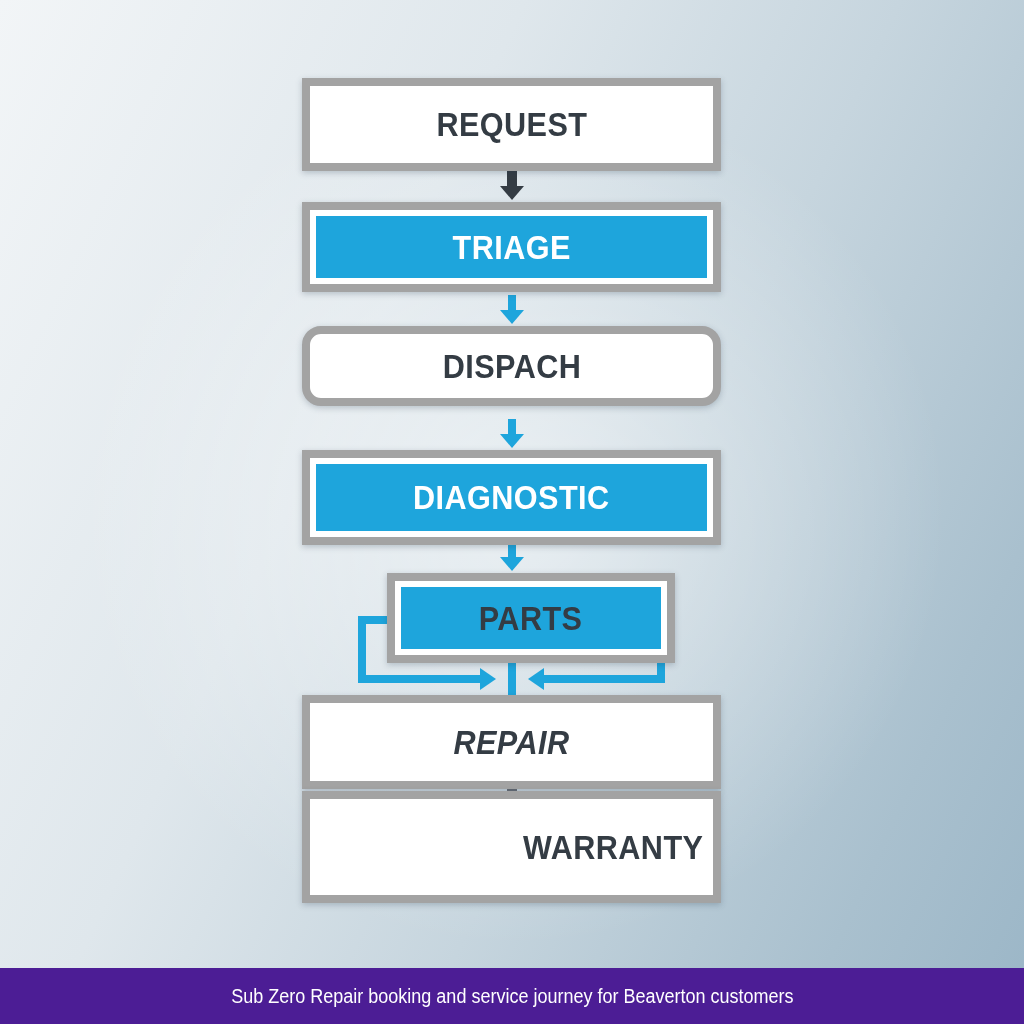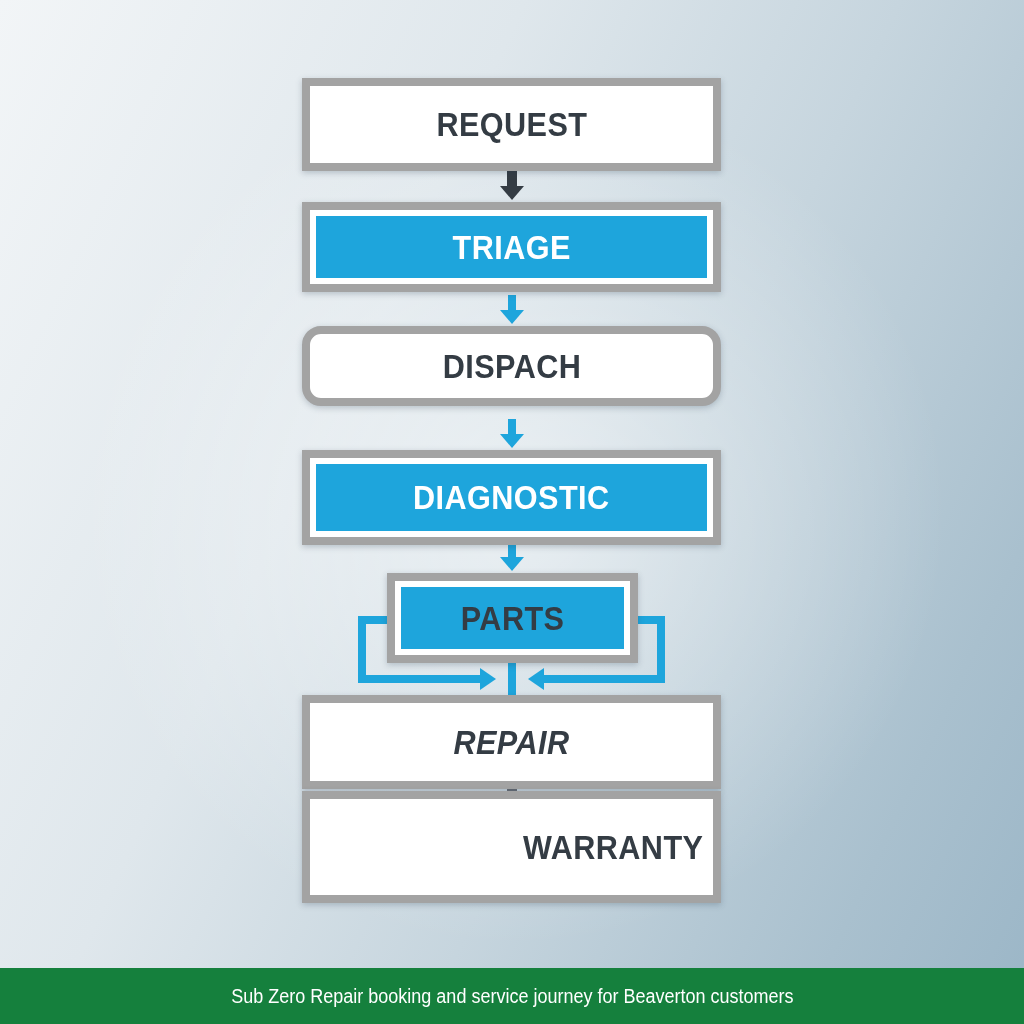--- a/index.html
+++ b/index.html
@@ -10,21 +10,21 @@
     background:radial-gradient(ellipse at 50% 50%,rgba(255,255,255,0.55) 0%,rgba(255,255,255,0) 60%);}
   .box{position:absolute;box-sizing:border-box;border:8px solid #a3a3a3;background:#ffffff;
     display:flex;align-items:center;justify-content:center;
     box-shadow:0 2px 6px rgba(40,60,80,0.25);}
   .box .inner{position:absolute;inset:6px;background:#1ea5dc;}
   .label{position:relative;font-weight:bold;font-size:34px;letter-spacing:0.5px;color:#343c44;
     transform:scaleX(0.9);}
   .box.blue .label{color:#ffffff;}
   .box.parts .label{color:#343c44;}
   svg.conn{position:absolute;left:0;top:0;}
-  .footer{position:absolute;left:0;right:0;top:968px;height:56px;background:#15803d;
+  .footer{position:absolute;left:0;right:0;top:968px;height:56px;background:#4c1d95;
     display:flex;align-items:center;justify-content:center;}
   .footer span{color:#ffffff;font-size:20px;transform:scaleX(0.9);}
 </style>
 </head>
 <body>
 
 <div class="bg-glow"></div>
 
 <svg class="conn" width="1024" height="1024">
 
@@ -77,21 +77,21 @@
 
 <div class="box" style="left:302px;top:326px;width:419px;height:80px;border-radius:19px;">
   <span class="label">DISPACH</span>
 </div>
 
 <div class="box blue" style="left:302px;top:450px;width:419px;height:95px;">
   <div class="inner"></div>
   <span class="label">DIAGNOSTIC</span>
 </div>
 
-<div class="box blue parts" style="left:387px;top:573px;width:251px;height:90px;justify-content:center;">
+<div class="box blue parts" style="left:387px;top:573px;width:288px;height:90px;justify-content:center;">
   <div class="inner"></div>
   <span class="label">PARTS</span>
 </div>
 
 <div class="box" style="left:302px;top:695px;width:419px;height:94px;font-style:italic;">
   <span class="label">REPAIR</span>
 </div>
 
 <div class="box" style="left:302px;top:791px;width:419px;height:112px;justify-content:flex-end;">
   <span class="label">WARRANTY</span>

